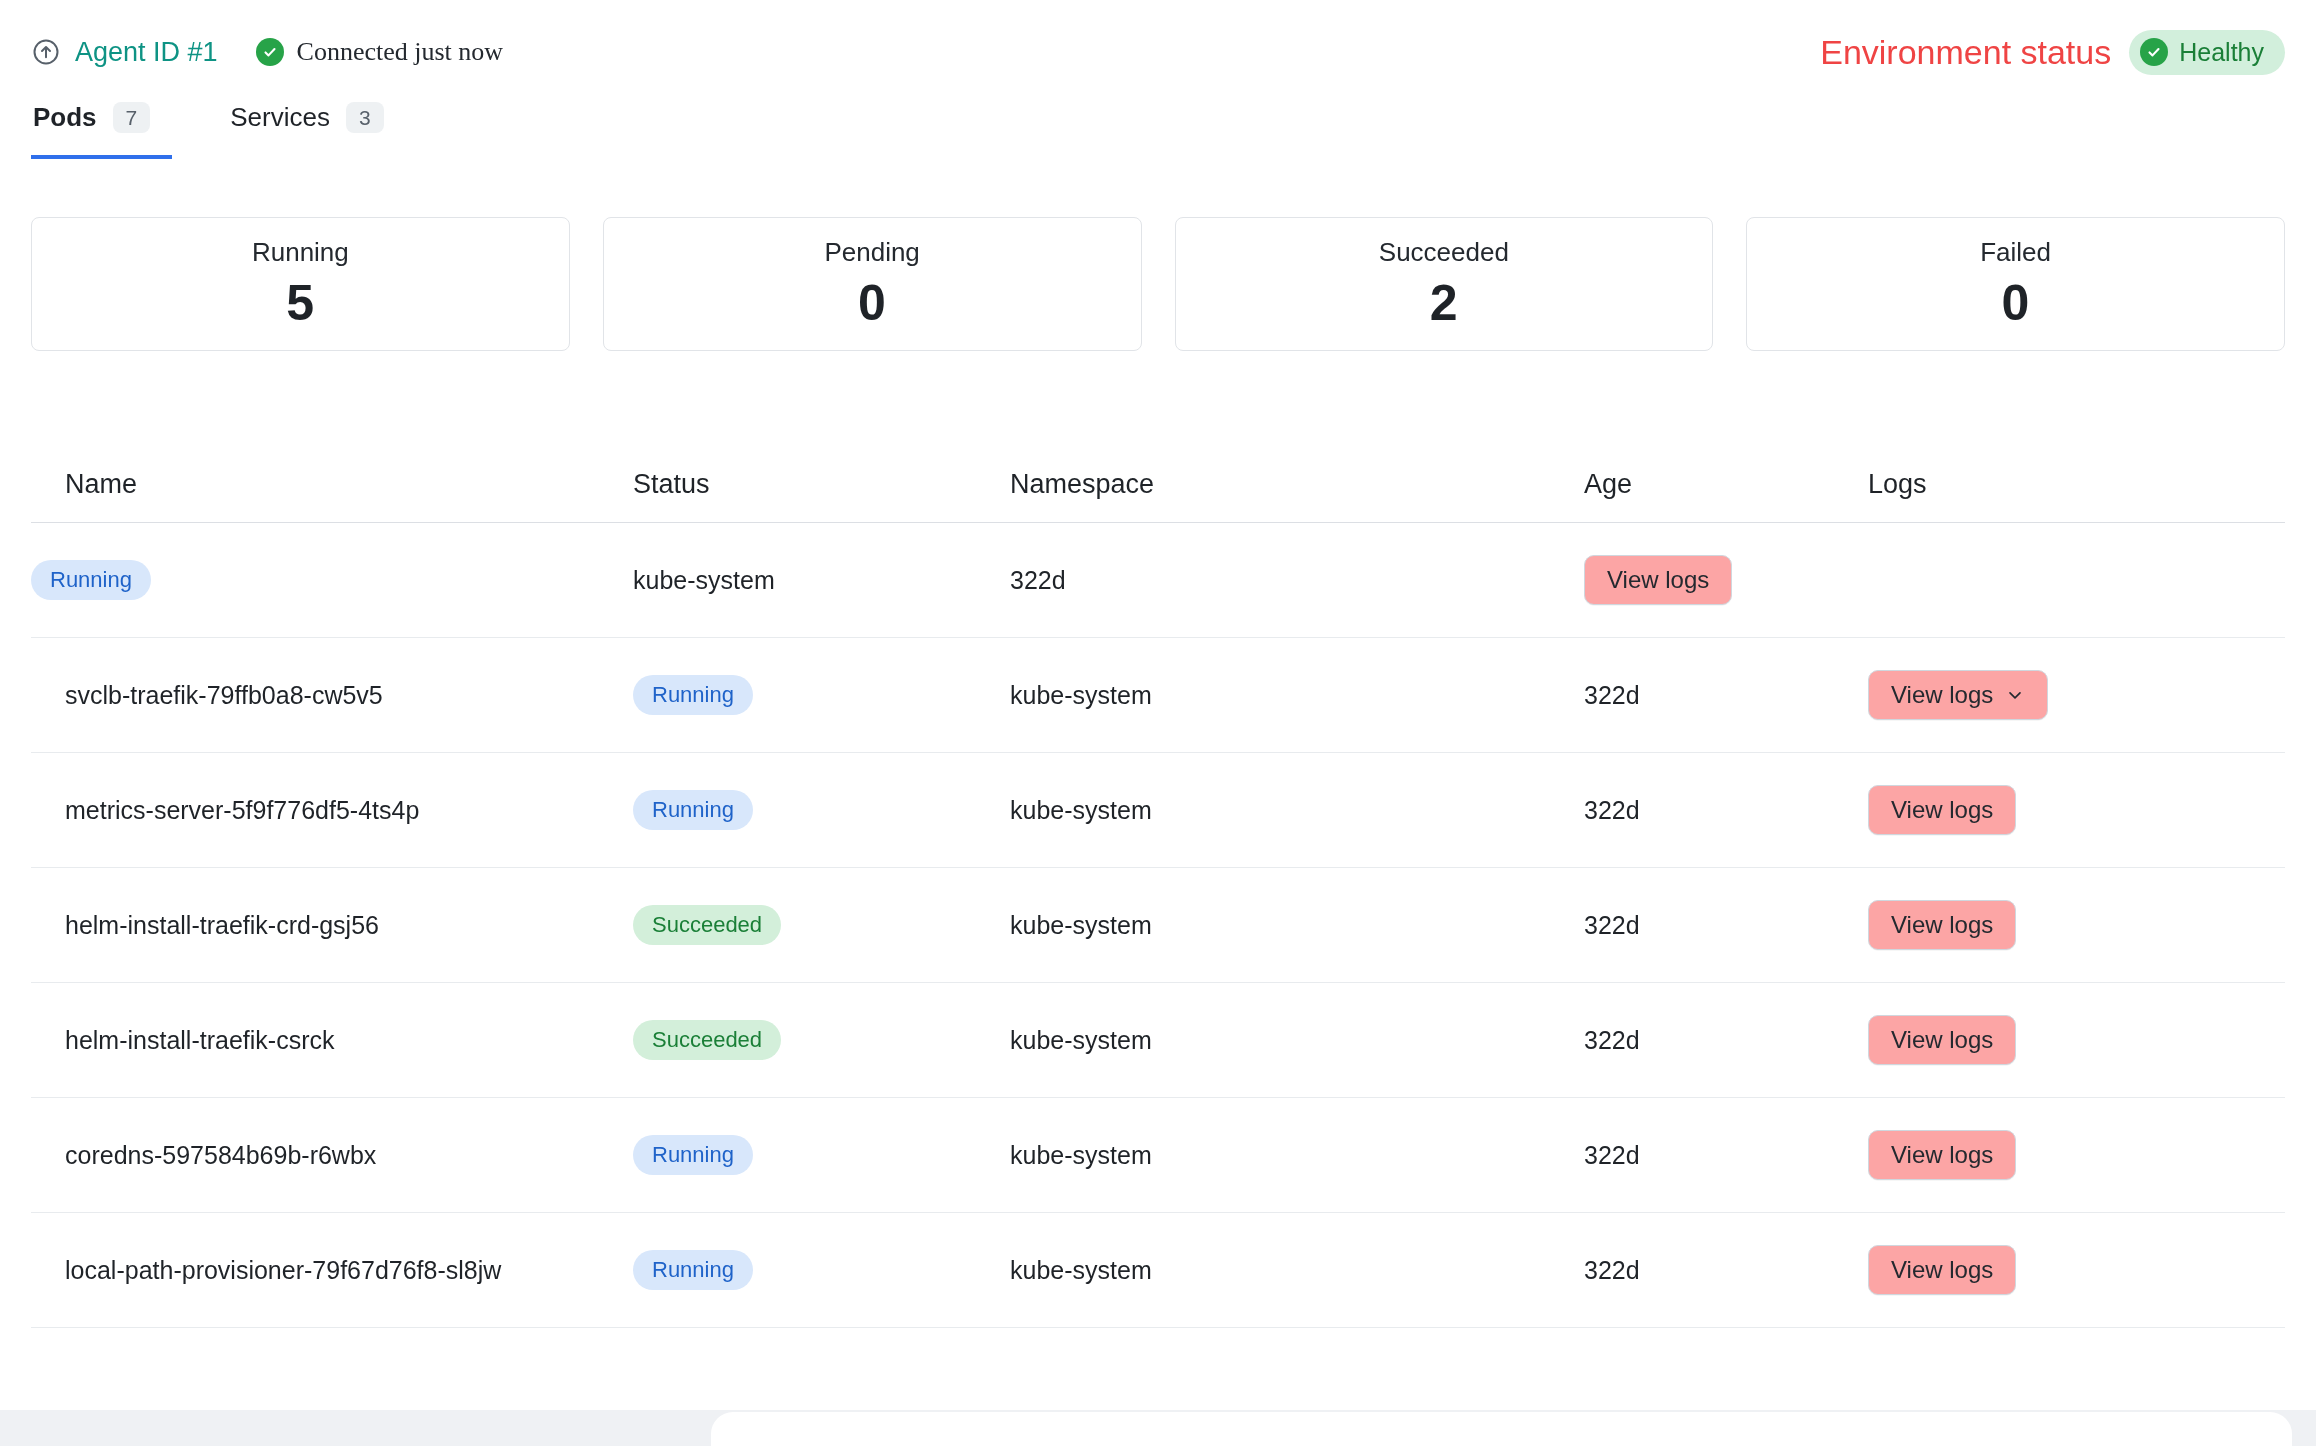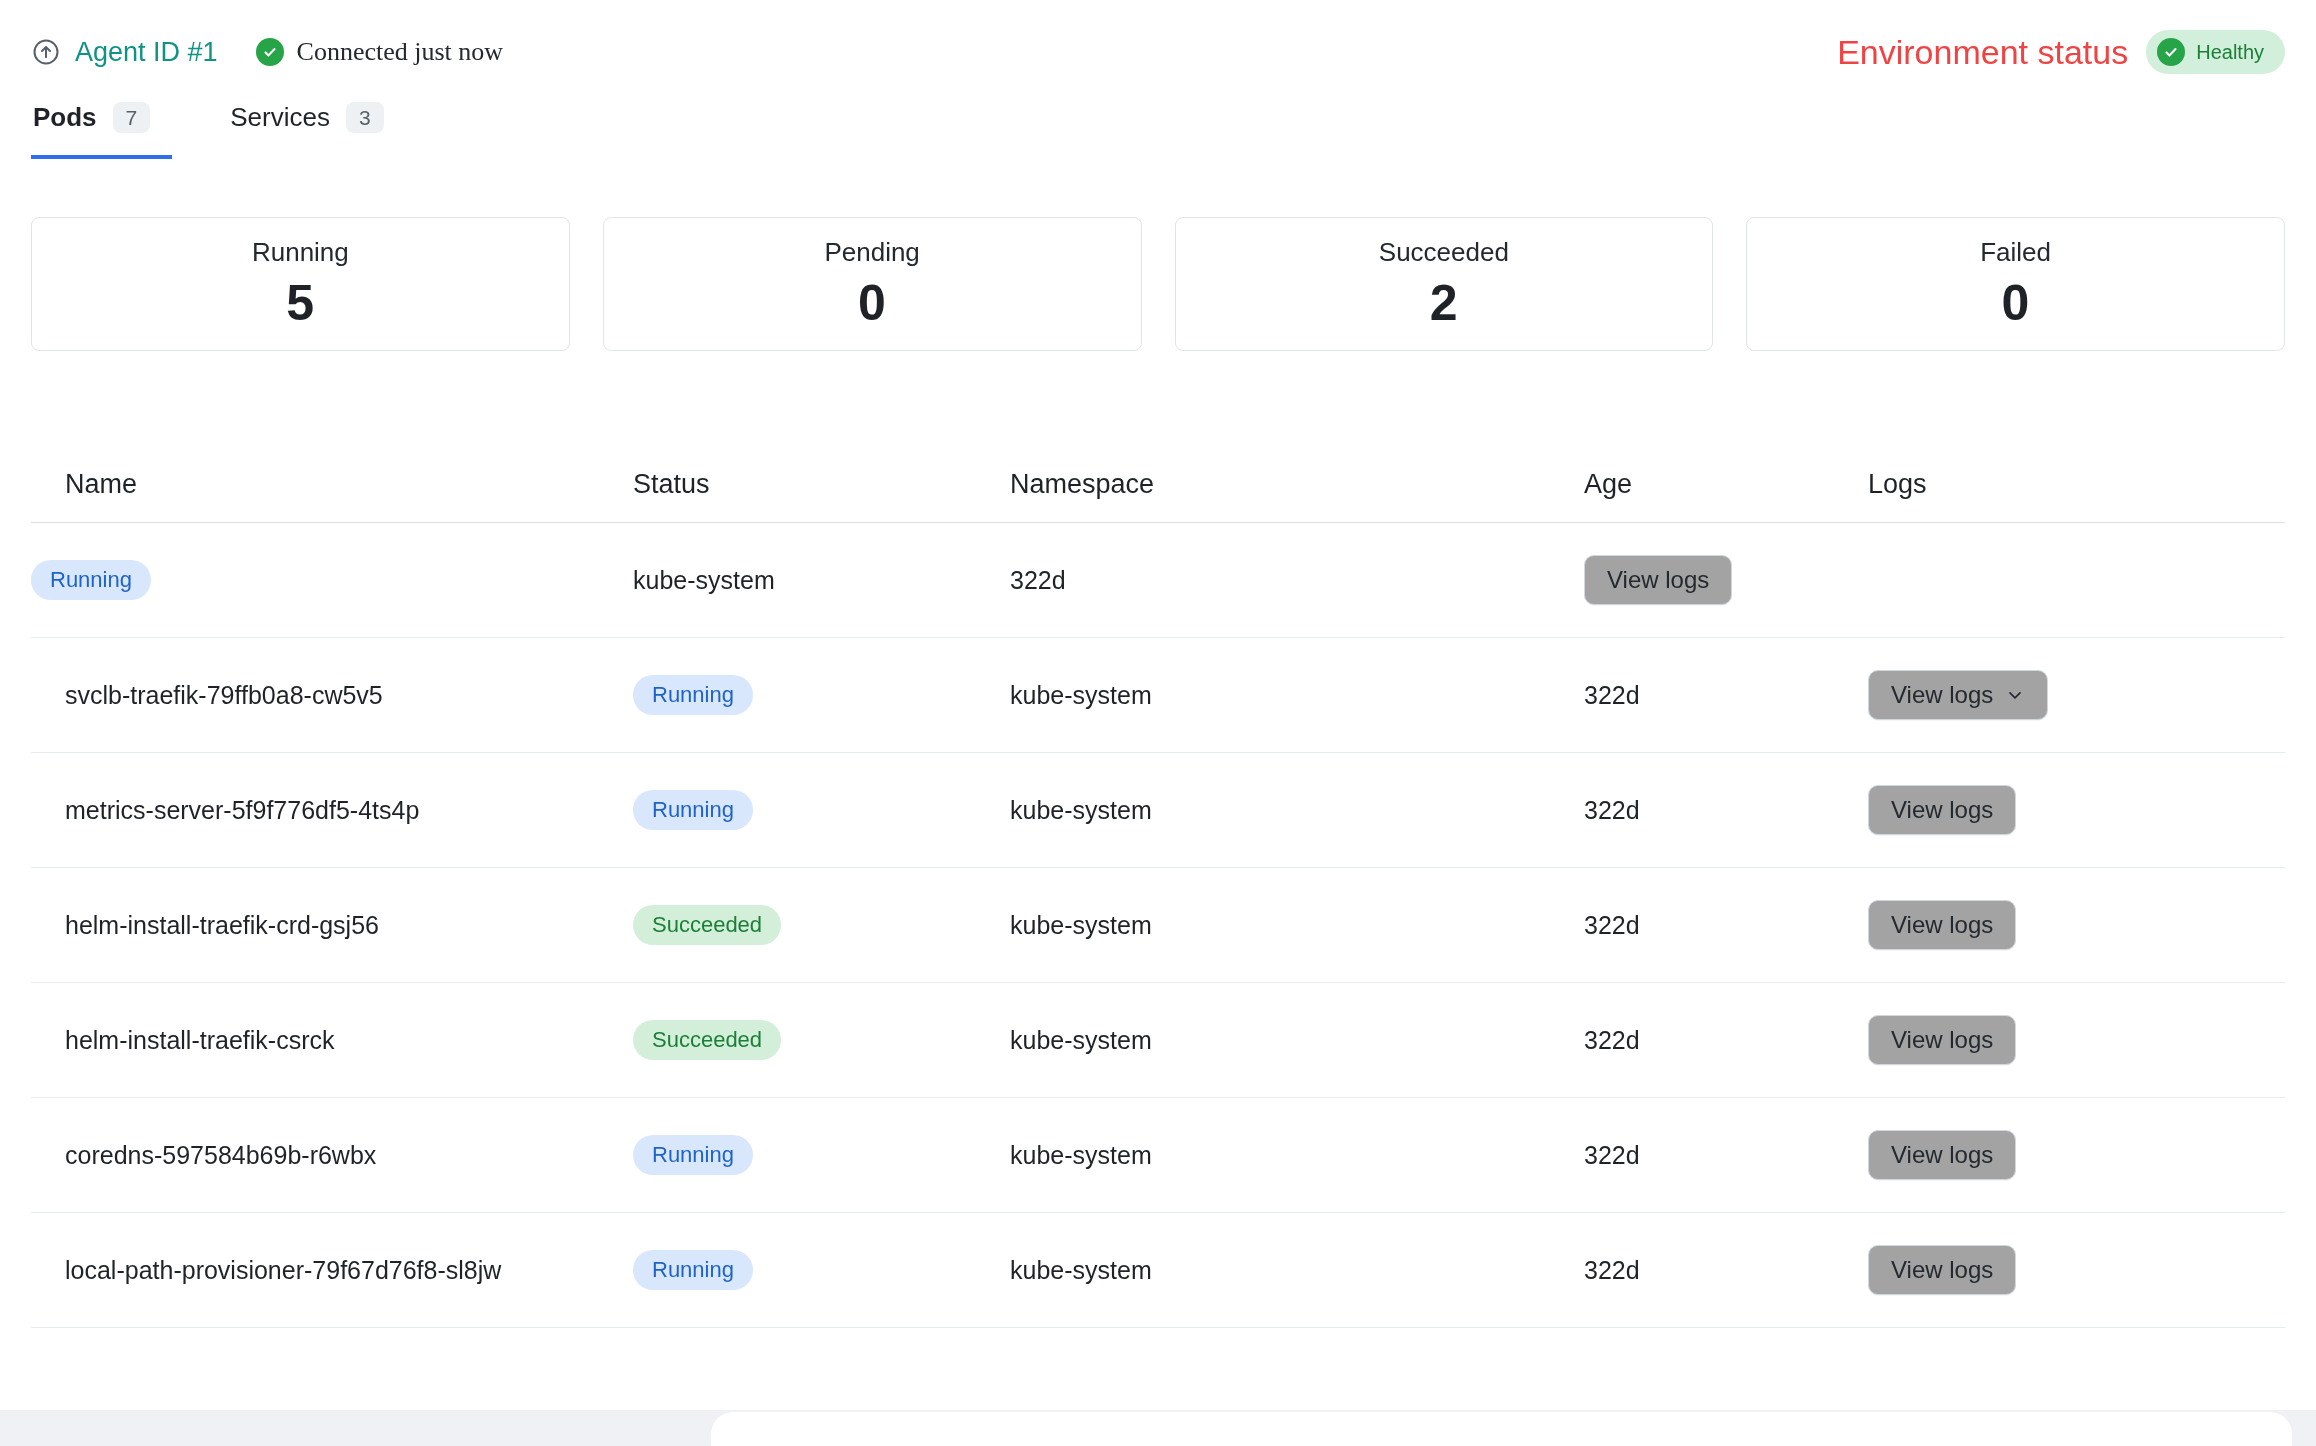--- a/index.html
+++ b/index.html
@@ -21,21 +21,21 @@
   .conn { display:flex; align-items:center; gap:13px; margin-left:22px; font-size:26px; font-weight:500; color:#24292f;font-family:Liberation Serif, serif; }
   .check-circle { width:28px; height:28px; border-radius:50%; background:var(--green-solid,#27a348); display:inline-flex; align-items:center; justify-content:center; flex:none; }
   .check-circle svg { display:block; }
 
   .topbar-right { display:flex; align-items:center; gap:30px; }
   .status-item { display:flex; align-items:center; gap:18px; }
   .status-label { font-size:34px; font-weight:500; color:#ef4444; }
   .green-pill {
     display:inline-flex; align-items:center; gap:11px;
     background:var(--green-badge-bg,#d2efdc); color:var(--green-badge-text,#1a7f37);
-    border-radius:999px; padding:8px 21px 8px 11px; font-size:20px; font-weight:500;
+    border-radius:999px; padding:8px 21px 8px 11px; font-size:25px; font-weight:500;
   }
   .sync-icon svg { display:block; }
 
   
   .tabs { display:flex; gap:56px; padding:0 31px; margin-top:24px; }
   .tab {
     display:flex; align-items:center; gap:16px; font-size:26px; color:#1f2328;
     padding:0 22px 22px 2px; border-bottom:4px solid transparent; cursor:pointer;
   }
   .tab.active { font-weight:700; border-bottom-color:var(--accent-blue,#2f6feb); }
@@ -61,21 +61,21 @@
   .cell-name { padding-left:34px; padding-right:72px; line-height:1.3; overflow-wrap:break-word; }
   .thead .cell-name { padding-right:0; }
   .pill {
     display:inline-flex; align-items:center; border-radius:999px;
     font-size:22px; padding:7px 19px; line-height:1.2; width:max-content;
   }
   .pill-running { background:var(--blue-pill-bg,#d8e7fb); color:var(--blue-pill-text,#1f63c9); }
   .pill-succeeded { background:var(--green-pill-bg,#d3efda); color:var(--green-pill-text,#1a7f37); }
   .btn {
     display:inline-flex; align-items:center; gap:12px; width:max-content;
-    background:#a3a3a3; border:1px solid var(--border,#d0d7de); border-radius:10px;
+    background:#fca5a5; border:1px solid var(--border,#d0d7de); border-radius:10px;
     padding:10px 22px; font-size:24px; color:#24292f; cursor:pointer;
     box-shadow:0 1px 0 rgba(27,31,36,0.04); font-family:inherit;
   }
   .chevron svg { display:block; }
 
   
   .footer-band { position:absolute; left:0; right:0; bottom:0; height:36px; background:#eff1f4; }
   .footer-card { position:absolute; left:711px; bottom:0; width:1581px; height:34px; background:#ffffff; border-radius:22px 22px 0 0; }
 </style>
 </head>

